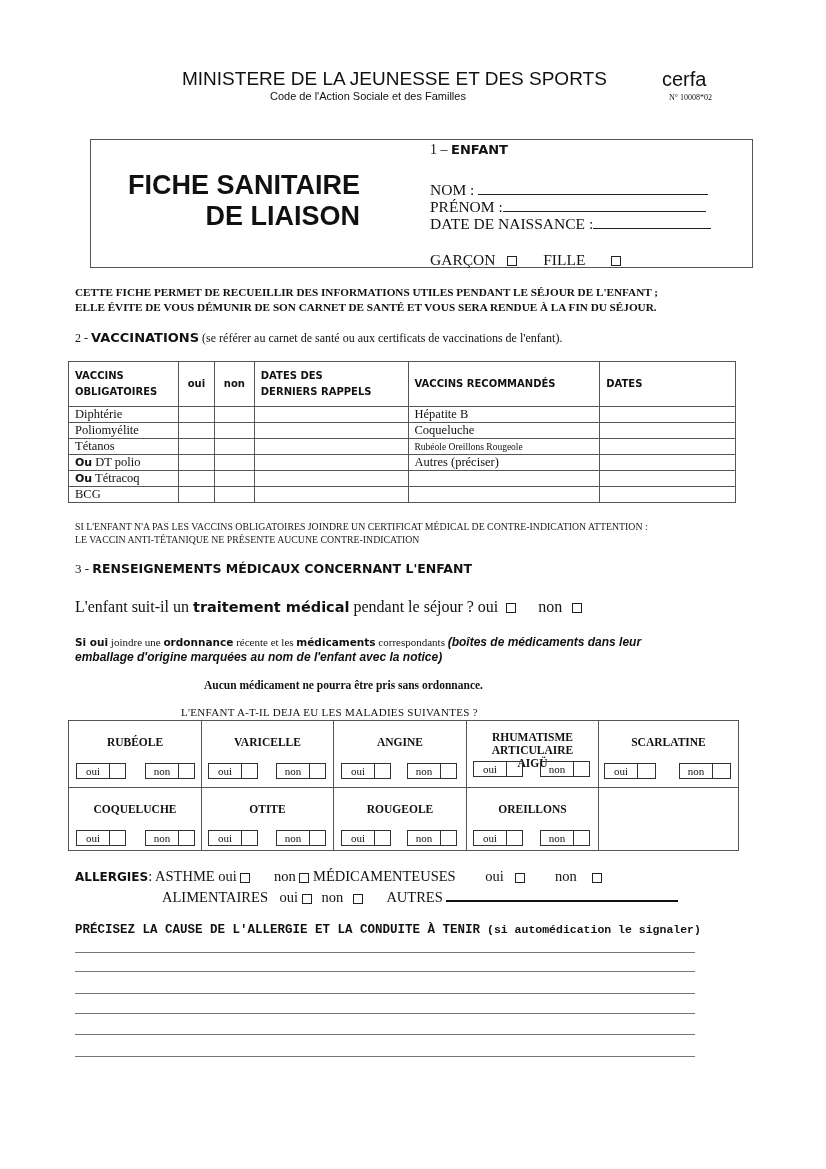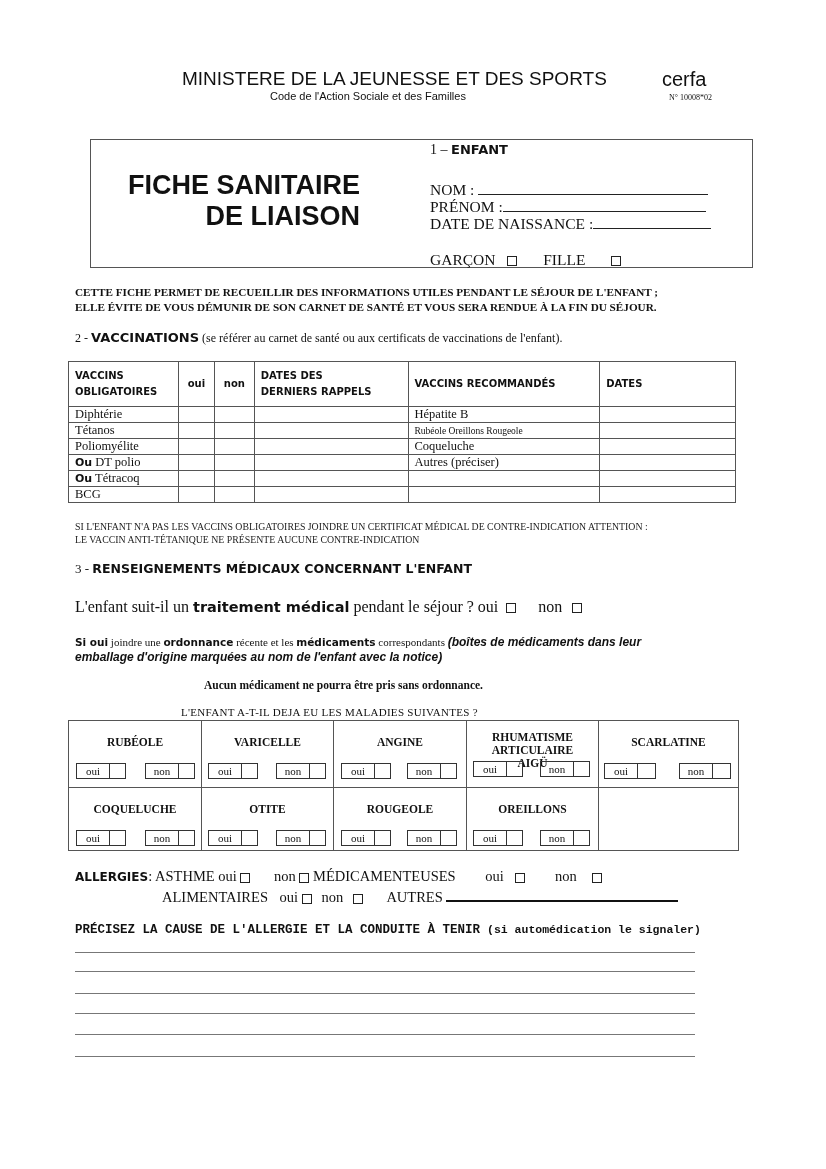--- a/index.html
+++ b/index.html
@@ -119,33 +119,33 @@
   </tr>
   <tr>
     <td><b class="dsans" style="font-size:11px;"></b><span>Diphtérie</span></td>
     <td></td>
         <td></td>
         <td></td>
     <td>Hépatite B</td>
         <td></td>
   </tr>
   <tr>
+    <td><b class="dsans" style="font-size:11px;"></b><span>Poliomyélite</span></td>
+    <td></td>
+        <td></td>
+        <td></td>
+    <td>Coqueluche</td>
+        <td></td>
+  </tr>
+  <tr>
     <td><b class="dsans" style="font-size:11px;"></b><span>Tétanos</span></td>
     <td></td>
         <td></td>
         <td></td>
     <td style="font-size:9.5px;">Rubéole Oreillons Rougeole</td>
-        <td></td>
-  </tr>
-  <tr>
-    <td><b class="dsans" style="font-size:11px;"></b><span>Poliomyélite</span></td>
-    <td></td>
-        <td></td>
-        <td></td>
-    <td>Coqueluche</td>
         <td></td>
   </tr>
   <tr>
     <td><b class="dsans" style="font-size:11px;">Ou</b><span> DT polio</span></td>
     <td></td>
         <td></td>
         <td></td>
     <td>Autres (préciser)</td>
         <td></td>
   </tr>

